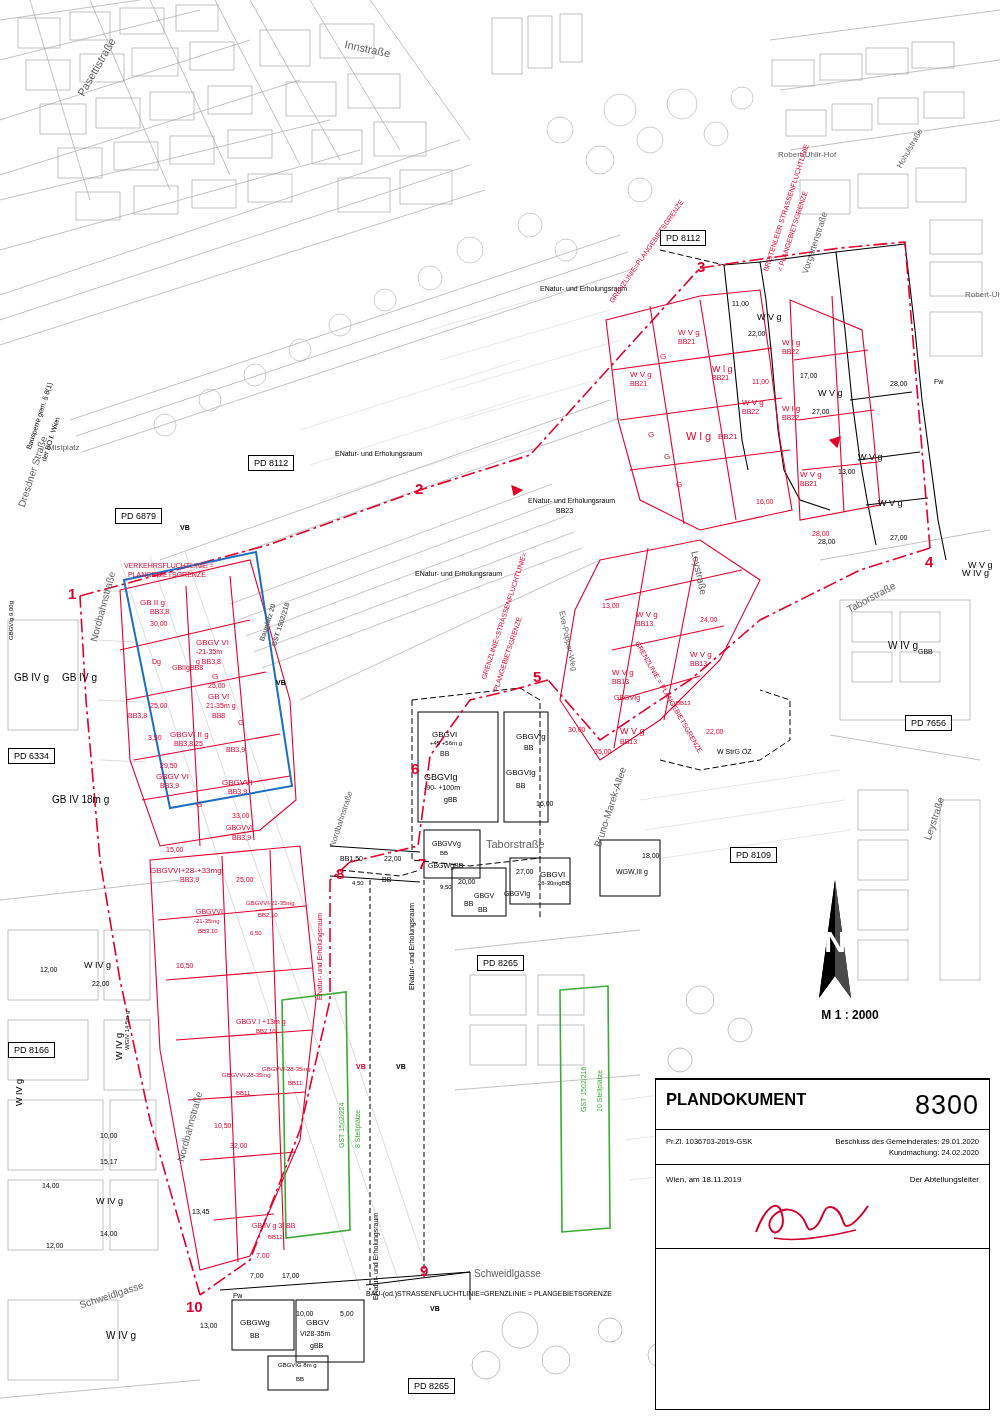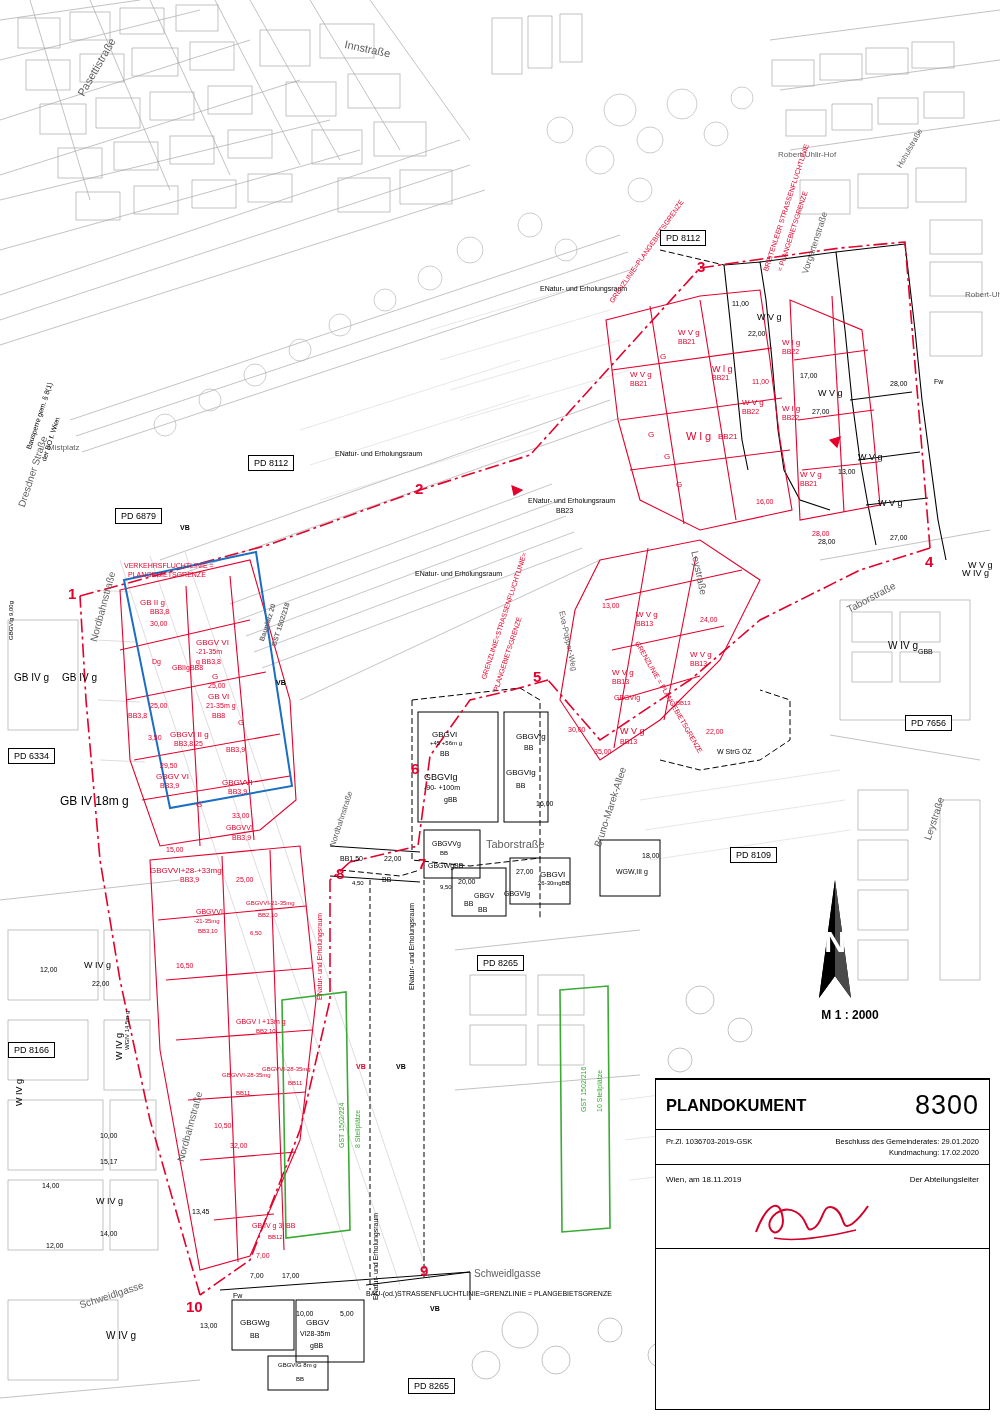--- a/index.html
+++ b/index.html
@@ -38,21 +38,21 @@
               border:1px solid #000;background:#fff;}
   #tb-head{padding:8px 10px 4px 10px;font-size:10.5px;font-weight:bold;letter-spacing:.2px;}
   #tb-brand{display:flex;align-items:flex-start;gap:6px;padding:0 10px 6px 10px;}
   #tb-brand .cross{width:14px;height:14px;position:relative;flex:0 0 auto;margin-top:1px;}
   #tb-brand .cross:before,#tb-brand .cross:after{content:"";position:absolute;background:#e4002b;}
   #tb-brand .cross:before{left:5px;top:0;width:4px;height:14px;}
   #tb-brand .cross:after{left:0;top:5px;width:14px;height:4px;}
   #tb-brand .w1{font-size:10px;font-weight:bold;line-height:11px;}
   #tb-brand .w2{font-size:8.5px;line-height:10px;padding-top:2px;}
   .tb-rule{height:1px;background:#000;margin:0;}
-  #tb-plan{display:flex;align-items:center;justify-content:space-between;padding:10px 10px 8px 10px;}
+  #tb-plan{display:flex;justify-content:space-between;padding:10px 10px 8px 10px;}
   #tb-plan .t{font-size:16.5px;font-weight:bold;}
   #tb-plan .n{font-size:27px;font-weight:normal;letter-spacing:1px;}
   #tb-meta{display:flex;justify-content:space-between;padding:6px 10px 6px 10px;font-size:7.5px;line-height:11px;}
   #tb-meta .r{text-align:right;}
   #tb-date{display:flex;justify-content:space-between;padding:10px 10px 2px 10px;font-size:8px;}
   #tb-sign{height:62px;position:relative;}
   #tb-foot{padding:6px 10px;font-size:7.5px;line-height:11px;}
 
   .sigsvg{position:absolute;left:96px;top:2px;}
 </style>
@@ -368,21 +368,21 @@
       <div class="lbl grn" style="left: 580px; top: 1112px; transform: rotate(-90deg); transform-origin: left top;">GST 1502/216</div>
       <div class="lbl blk" style="left: 233px; top: 1292px;">Fw</div>
       <div class="lbl blk" style="left: 296px; top: 1310px;">10,00</div>
       <div class="lbl blk" style="left: 340px; top: 1310px;">5,00</div>
       <div class="lbl blk" style="left: 250px; top: 1272px;">7,00</div>
       <div class="lbl blk" style="left: 282px; top: 1272px;">17,00</div>
     </div>
   <div id="baseleft">
       <div class="lbl blk" style="left: 14px; top: 672px; font-size: 10px;">GB IV g</div>
       <div class="lbl blk" style="left: 62px; top: 672px; font-size: 10px;">GB IV g</div>
-      <div class="lbl blk" style="left: 60px; top: 794px; font-size: 12px;">GB IV 18m g</div>
+      <div class="lbl blk" style="left: 52px; top: 794px; font-size: 10px;">GB IV 18m g</div>
       <div class="lbl blk" style="left: 84px; top: 960px; font-size: 9px;">W IV g</div>
       <div class="lbl blk" style="left: 40px; top: 966px; font-size: 7px;">12,00</div>
       <div class="lbl blk" style="left: 92px; top: 980px; font-size: 7px;">22,00</div>
       <div class="lbl blk" style="left: 114px; top: 1060px; font-size: 9px; transform: rotate(-90deg); transform-origin: left top;">W IV g</div>
       <div class="lbl blk" style="left: 14px; top: 1106px; font-size: 9px; transform: rotate(-90deg); transform-origin: left top;">W IV g</div>
       <div class="lbl blk" style="left: 100px; top: 1132px; font-size: 7px;">10,00</div>
       <div class="lbl blk" style="left: 100px; top: 1158px; font-size: 7px;">15,17</div>
       <div class="lbl blk" style="left: 42px; top: 1182px; font-size: 7px;">14,00</div>
       <div class="lbl blk" style="left: 96px; top: 1196px; font-size: 9px;">W IV g</div>
       <div class="lbl blk" style="left: 100px; top: 1230px; font-size: 7px;">14,00</div>
@@ -579,21 +579,21 @@
     <div class="tb-rule"></div>
     <div id="tb-plan">
       <div class="t">PLANDOKUMENT</div>
       <div class="n">8300</div>
     </div>
     <div class="tb-rule"></div>
     <div id="tb-meta">
       <div class="l">Pr.Zl. 1036703-2019-GSK</div>
       <div class="r">
         <div>Beschluss des Gemeinderates: 29.01.2020</div>
-        <div>Kundmachung: 17.02.2020</div>
+        <div>Kundmachung: 24.02.2020</div>
       </div>
     </div>
     <div class="tb-rule"></div>
     <div id="tb-date">
       <div>Wien, am 18.11.2019</div>
       <div>Der Abteilungsleiter</div>
     </div>
     <div id="tb-sign">
       <svg class="sigsvg" width="120" height="58" viewBox="0 0 120 58">
         <path d="M4 44 C14 18, 26 10, 30 26 C34 42, 22 50, 18 40 C14 30, 30 16, 44 24

